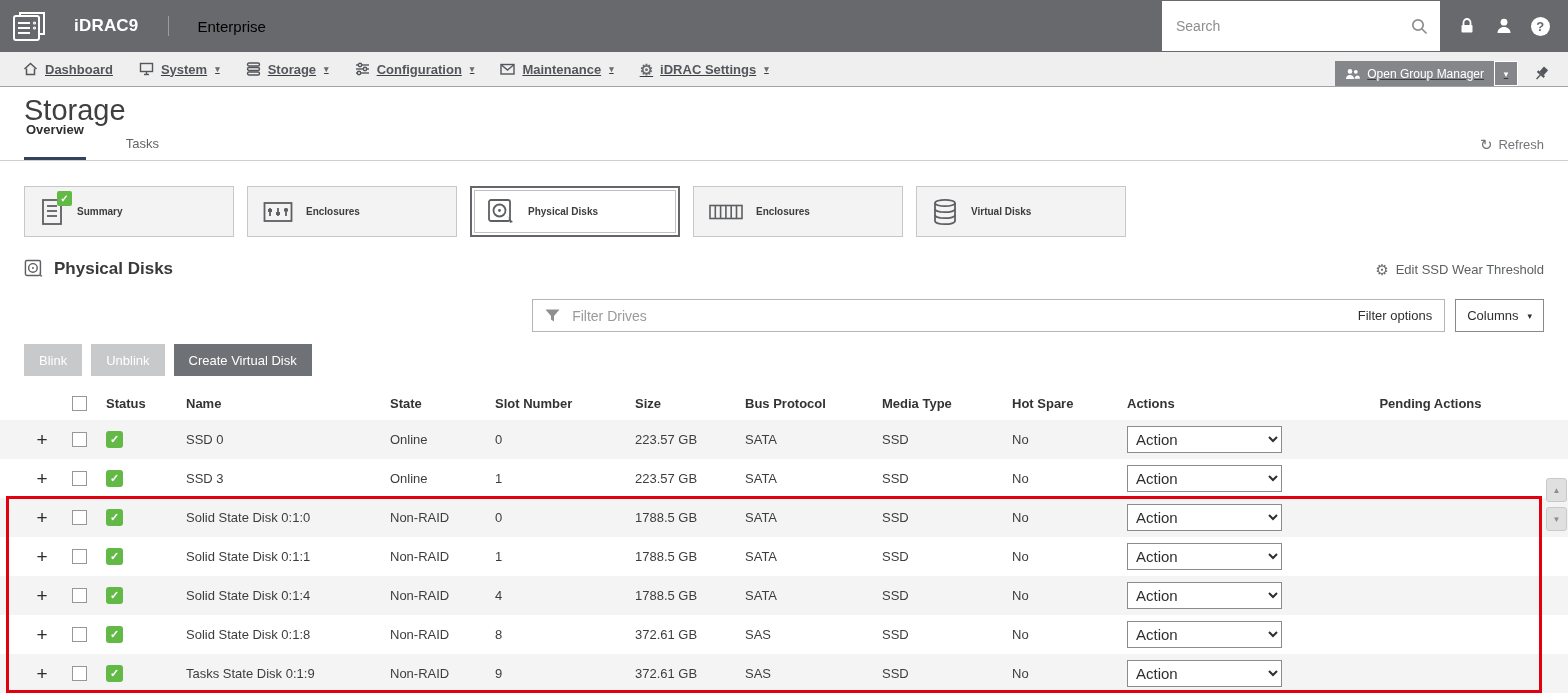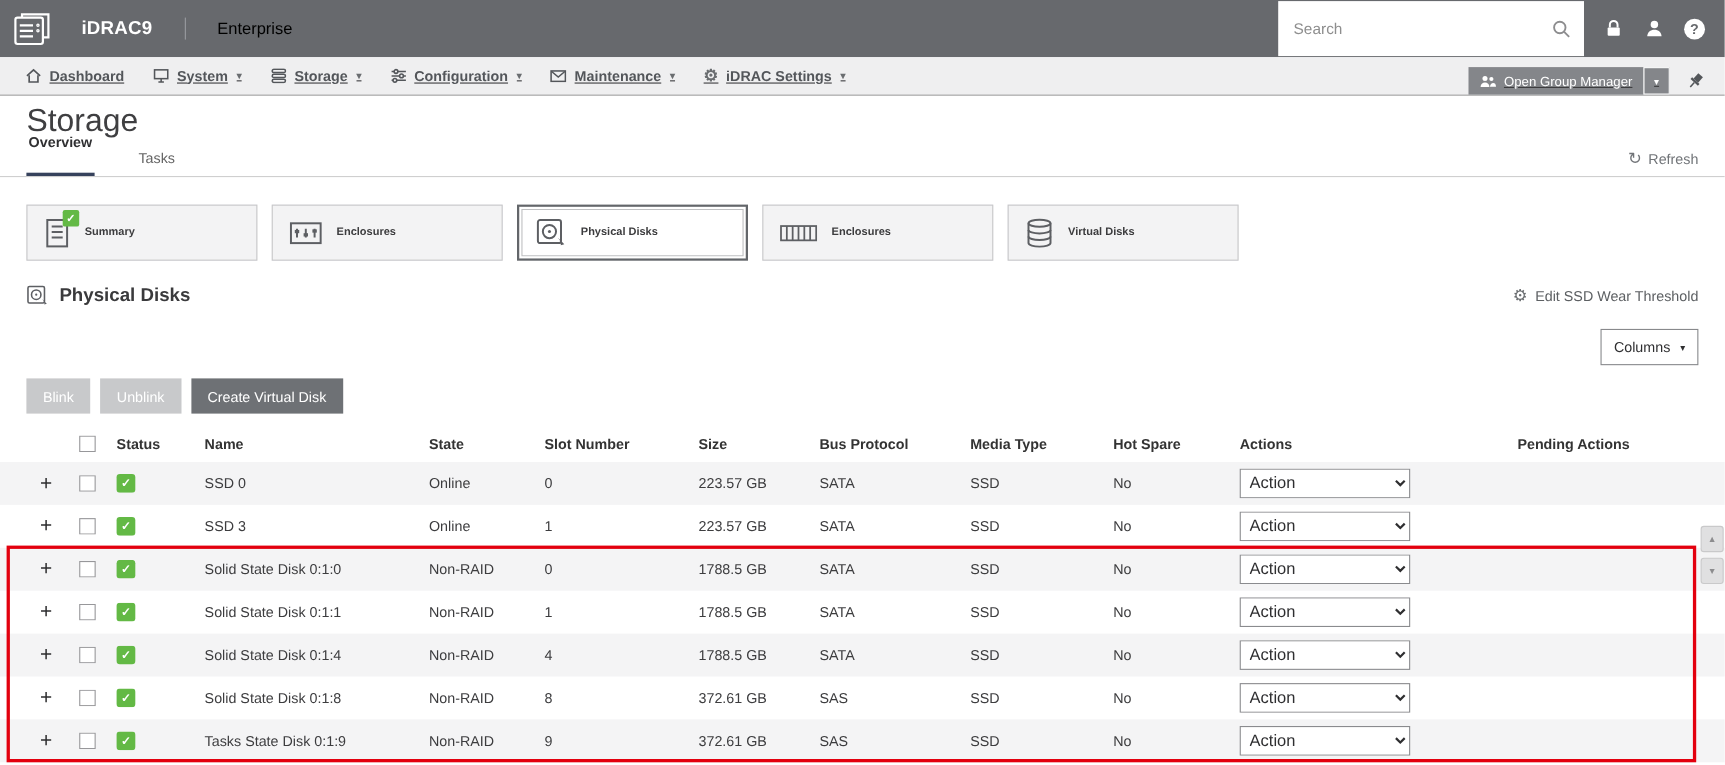--- a/index.html
+++ b/index.html
@@ -341,20 +341,29 @@
     </span>
     <span class="section-title">Physical Disks</span>
   </div>
   <div class="section-right">
     <span class="gear-glyph">⚙</span>
     <span>Edit SSD Wear Threshold</span>
   </div>
 </div>
 
 <div class="filter-row">
+  <div class="filter-box">
+    <span class="funnel-icon">
+      <svg width="15" height="14" viewBox="0 0 15 14" fill="#8f8f91">
+          <path d="M0.5 0.5h14L9 7v5.5L6 10.5V7z"></path>
+        </svg>
+    </span>
+    <input type="text" placeholder="Filter Drives" style="">
+    <span class="filter-options">Filter options</span>
+  </div>
   <button class="columns-btn">
     <span>Columns</span>
     <span class="columns-caret">▾</span>
   </button>
 </div>
 
 <div class="toolbar">
   <button class="btn disabled">Blink</button>
   <button class="btn disabled">Unblink</button>
   <button class="btn primary">Create Virtual Disk</button>

